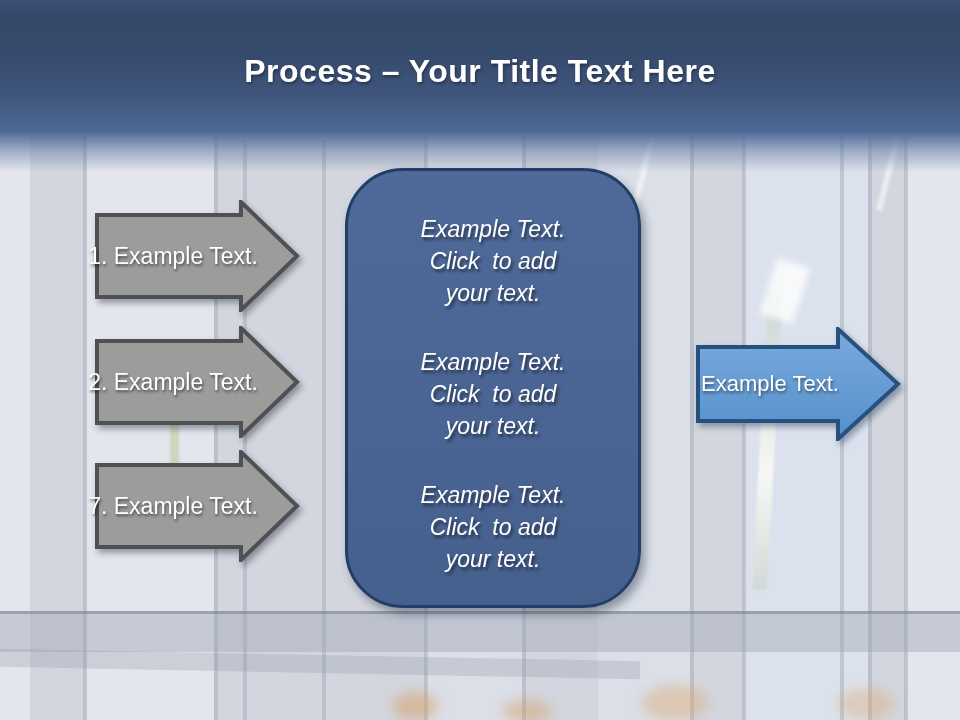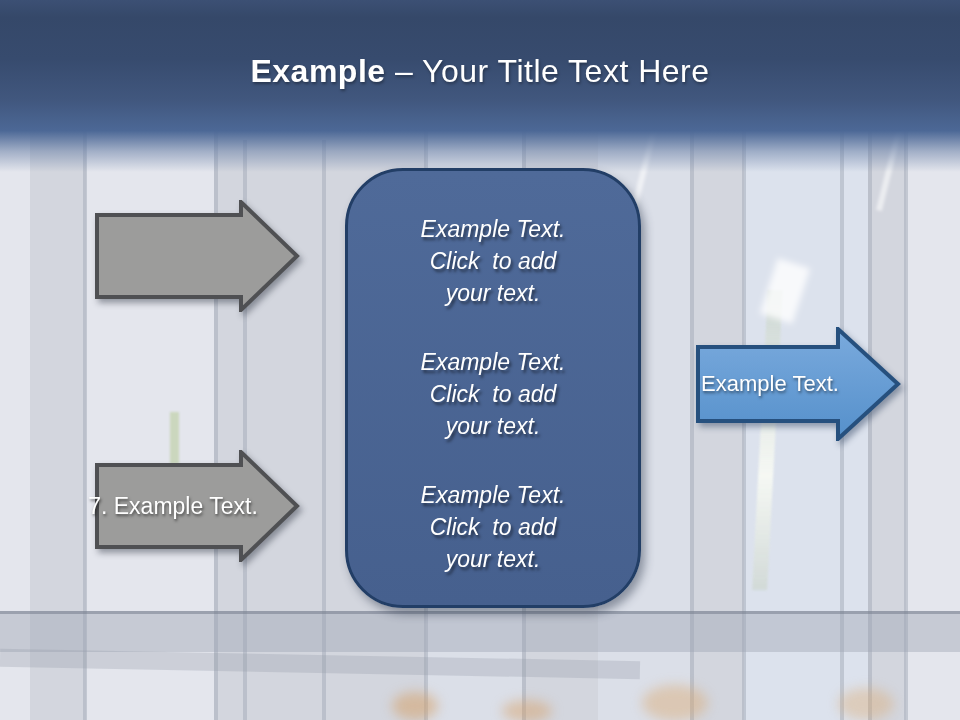--- a/index.html
+++ b/index.html
@@ -39,21 +39,21 @@
       #3c5074 0%, #354869 10%, #374b6e 34%, #41577e 58%,
       #4c6896 76%, rgba(108,130,168,0.55) 88%, rgba(195,202,215,0) 100%);
   }
   .slide-title{
     position:absolute;left:0;top:53px;width:960px;text-align:center;
     color:#ffffff;font-size:32px;letter-spacing:0.5px;
     text-shadow:1px 2px 3px rgba(0,0,0,0.35);
     white-space:pre;
   }
   .slide-title .t-bold{font-weight:700;}
-  .slide-title .t-rest{font-weight:400;margin-top:28px;}
+  .slide-title .t-rest{font-weight:700;margin-top:28px;}
   
   .step-arrow{position:absolute;left:95px;width:206px;height:112px;}
   .step-arrow svg{position:absolute;left:0;top:0;filter:drop-shadow(3px 4px 3px rgba(45,50,65,0.45));}
   .step-label{
     position:absolute;left:6px;top:15px;width:144px;height:82px;
     display:flex;align-items:center;justify-content:center;
     color:#fff;font-size:23px;white-space:pre;
     text-shadow:1px 2px 3px rgba(0,0,0,0.55);
   }
   .result-arrow{position:absolute;left:696px;top:327px;width:206px;height:114px;}
@@ -109,28 +109,35 @@
     <div class="bg-el green-sliver"></div>
     <div class="bg-el streak" style="left:646px;top:92px;height:115px;"></div>
     <div class="bg-el streak" style="left:888px;top:112px;height:100px;"></div>
     <div class="bg-el orange" style="left:392px;top:692px;width:46px;height:28px;background:rgba(214,158,98,0.5);"></div>
     <div class="bg-el orange" style="left:502px;top:700px;width:50px;height:22px;background:rgba(214,158,98,0.45);"></div>
     <div class="bg-el orange" style="left:642px;top:685px;width:66px;height:36px;background:rgba(220,168,108,0.42);"></div>
     <div class="bg-el orange" style="left:838px;top:688px;width:56px;height:32px;background:rgba(220,168,108,0.38);"></div>
   </div>
 
   <div class="header-band"></div>
-  <div class="slide-title"><span class="t-bold">Example </span><span class="t-rest">– Your Title Text Here</span></div>
+  <div class="slide-title"><span class="t-bold">Process </span><span class="t-rest">– Your Title Text Here</span></div>
 
   <div class="step-arrow" style="top:200px;">
     <svg width="206" height="112" viewBox="0 0 206 112">
       <polygon points="2,15 146,15 146,2 202,56 146,110 146,97 2,97" fill="#9c9c9b" stroke="#4f5053" stroke-width="4" stroke-linejoin="miter"></polygon>
     </svg>
+    <div class="step-label">1. Example Text.</div>
   </div>
 
+  <div class="step-arrow" style="top:326px;">
+    <svg width="206" height="112" viewBox="0 0 206 112">
+      <polygon points="2,15 146,15 146,2 202,56 146,110 146,97 2,97" fill="#9c9c9b" stroke="#4f5053" stroke-width="4" stroke-linejoin="miter"></polygon>
+    </svg>
+    <div class="step-label">2. Example Text.</div>
+  </div>
 
   <div class="step-arrow" style="top:450px;">
     <svg width="206" height="112" viewBox="0 0 206 112">
       <polygon points="2,15 146,15 146,2 202,56 146,110 146,97 2,97" fill="#9c9c9b" stroke="#4f5053" stroke-width="4" stroke-linejoin="miter"></polygon>
     </svg>
     <div class="step-label">7. Example Text.</div>
   </div>
 
   <div class="center-panel">
     <div class="panel-block">

